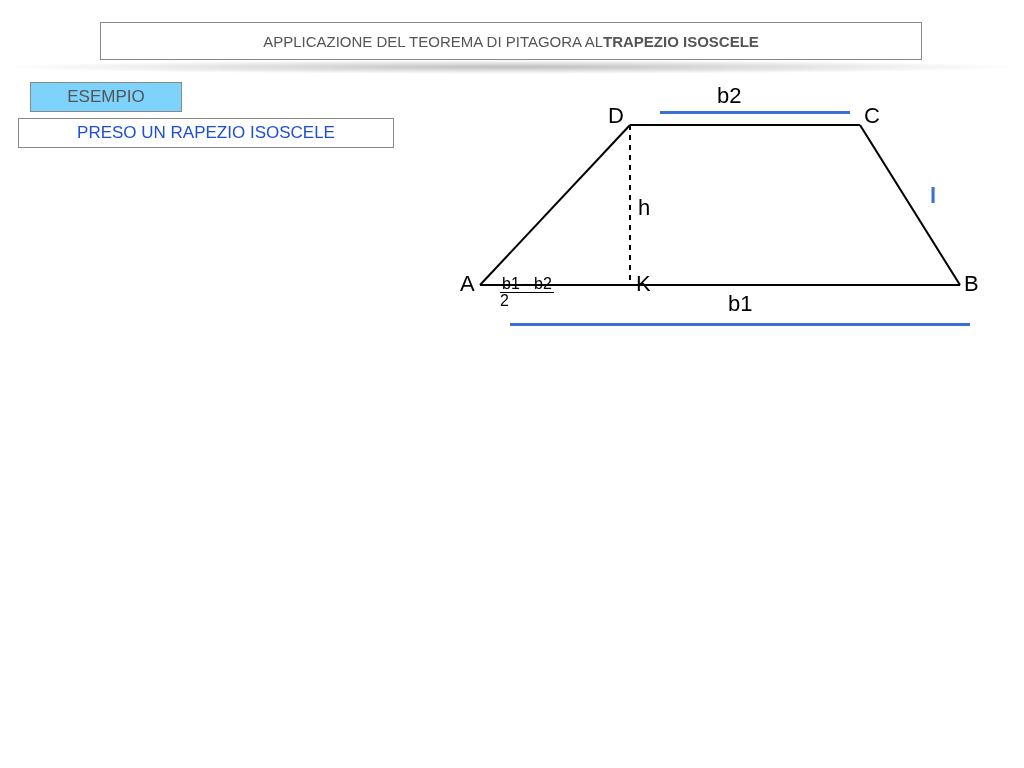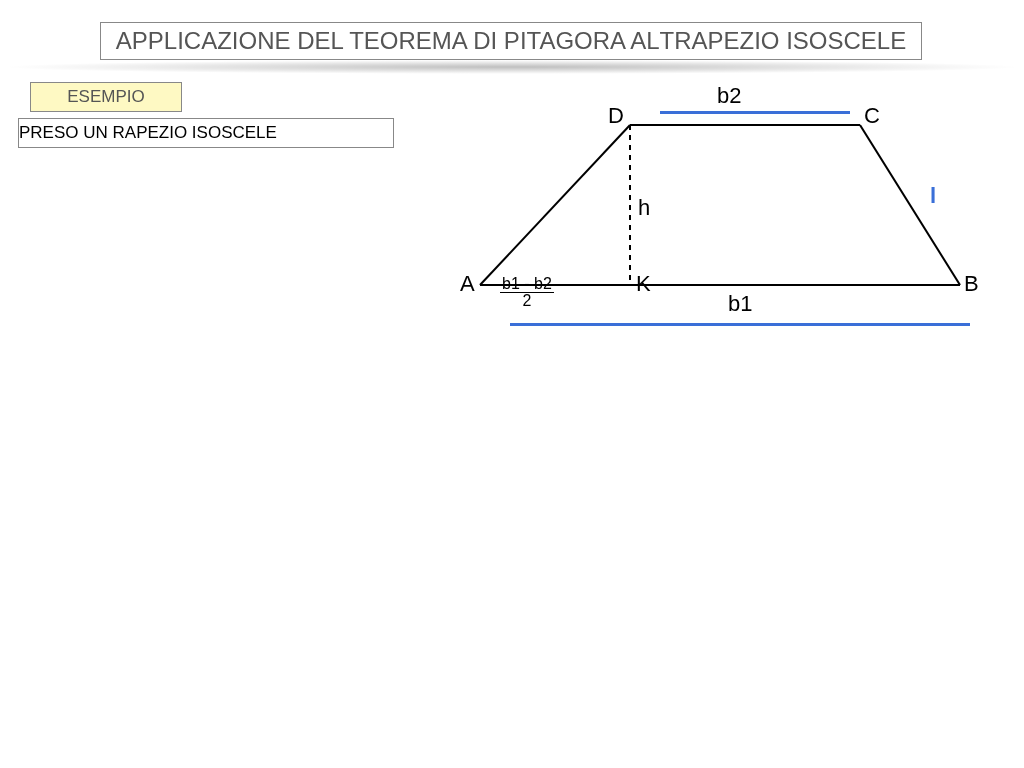--- a/index.html
+++ b/index.html
@@ -1,25 +1,25 @@
 <!DOCTYPE html>
 <html><head>
 <meta charset="utf-8">
 <style>
   html,body{margin:0;padding:0;width:1024px;height:768px;background:#fff;font-family:Arial,Helvetica,sans-serif;overflow:hidden}
-  .title-bar{position:absolute;left:100px;top:22px;width:820px;height:36px;border:1px solid #888;background:#fff;display:flex;align-items:center;justify-content:center;font-size:24px;color:#555}
-  .title-bar .bold{font-weight:normal}
+  .title-bar{position:absolute;left:100px;top:22px;width:820px;height:36px;border:1px solid #888;background:#fff;display:flex;align-items:center;justify-content:center;font-size:15px;color:#555}
+  .title-bar .bold{font-weight:bold}
   .title-shadow{position:absolute;left:0;top:60px;width:1024px;height:14px;background:radial-gradient(ellipse at center,rgba(0,0,0,0.25) 0%,rgba(0,0,0,0) 70%)}
-  .esempio-box{position:absolute;left:30px;top:82px;width:150px;height:28px;background:#fef9c3;border:1px solid #888;display:flex;align-items:center;justify-content:center;font-size:17px;color:#555}
-  .step-box{position:absolute;left:18px;top:118px;width:374px;height:28px;background:#fff;border:1px solid #888;display:flex;align-items:center;justify-content:flex-start;font-size:17px;color:#000000}
+  .esempio-box{position:absolute;left:30px;top:82px;width:150px;height:28px;background:#7dd3fc;border:1px solid #888;display:flex;align-items:center;justify-content:center;font-size:17px;color:#555}
+  .step-box{position:absolute;left:18px;top:118px;width:374px;height:28px;background:#fff;border:1px solid #888;display:flex;align-items:center;justify-content:center;font-size:17px;color:#1d4ed8}
   .diagram{position:absolute;left:460px;top:85px;width:540px;height:260px}
   .lbl{position:absolute;font-size:22px;color:#000}
   .blue-line{position:absolute;background:#3a6fd8;height:3px}
   .laterale{position:absolute;color:#3a6fd8;font-size:22px;font-weight:bold}
-  .frac{position:absolute;font-size:16px;color:#000;text-align:center}
+  .frac{position:absolute;font-size:16px;color:#000;text-align:left}
   .frac .top{display:block;border-bottom:1px solid #000;padding:0 2px;line-height:16px}
   .frac .bot{display:block;line-height:16px}
 </style>
 </head>
 <body>
 
 <div class="title-bar">
   <span>APPLICAZIONE DEL TEOREMA DI PITAGORA AL </span>
   <span class="bold">TRAPEZIO ISOSCELE</span>
 </div>

